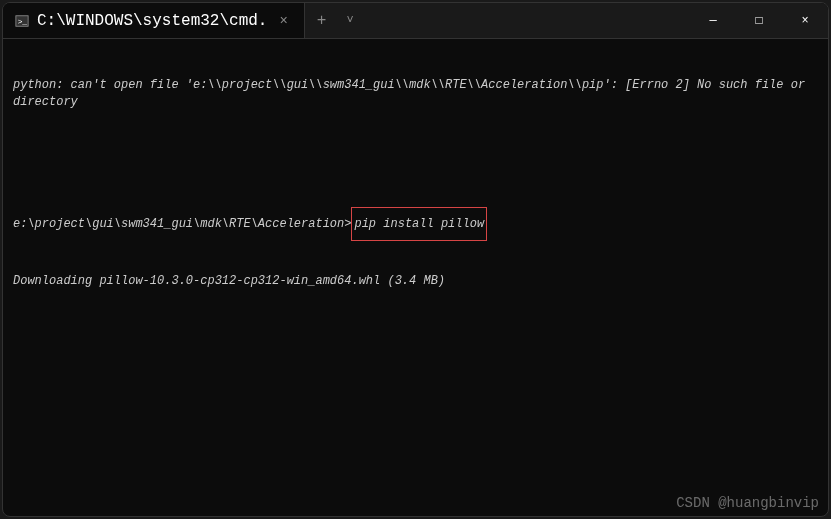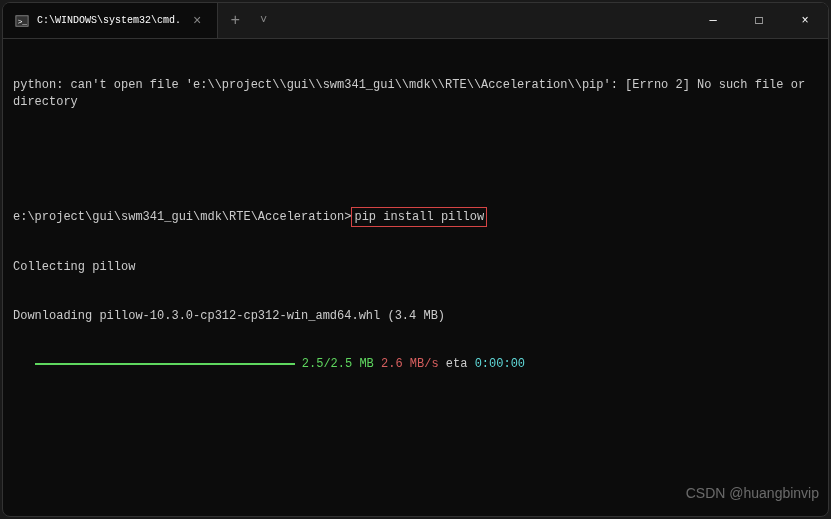--- a/index.html
+++ b/index.html
@@ -37,21 +37,21 @@
   display: flex;
   align-items: center;
   gap: 8px;
   padding: 0 12px;
   height: 100%;
   background: #0c0c0c;
   border-right: 1px solid #333;
   color: #fff;
 }
 .tab-icon { width: 14px; height: 14px; display: inline-flex; }
-.tab-title { font-size: 10px; }
+.tab-title { font-size: 16px; }
 .tab-close { color: #888; font-size: 14px; padding: 0 4px; cursor: pointer; }
 .new-tab { color: #888; padding: 0 12px; font-size: 16px; cursor: pointer; }
 .dropdown { color: #888; padding: 0 8px; cursor: pointer; }
 .window-controls { display: flex; }
 .win-btn {
   width: 46px;
   height: 36px;
   display: flex;
   align-items: center;
   justify-content: center;
@@ -59,43 +59,43 @@
   cursor: pointer;
 }
 .terminal {
   flex: 1;
   padding: 6px 10px;
   overflow-y: auto;
   line-height: 1.35;
   white-space: pre-wrap;
   word-break: break-all;
 }
-.line { display: block; min-height: 16px; }
+.line { display: block; min-height: 16px; font-style: italic; }
 .red-box {
   border: 1px solid #d64545;
-  padding: 1px 2px;
+  padding: 8px 2px;
   display: inline-block;
 }
 .green { color: #5fd75f; }
 .red { color: #d75f5f; }
 .cyan { color: #5fd7d7; }
 .progress-bar {
   display: inline-block;
   height: 2px;
   background: #5fd75f;
   vertical-align: middle;
   width: 260px;
 }
 .watermark {
   position: absolute;
   right: 12px;
-  bottom: 18px;
+  bottom: 8px;
   color: rgba(200,200,200,0.5);
   font-size: 14px;
-  font-family: Liberation Sans, sans-serif;
+  font-family: Liberation Mono, monospace;
   pointer-events: none;
 }
 </style>
 </head>
 <body>
 
 <div class="window">
   <div class="titlebar">
     <div class="tabs">
       <div class="tab">
@@ -116,23 +116,21 @@
       <div class="win-btn">□</div>
       <div class="win-btn close">×</div>
     </div>
   </div>
 
   <div class="terminal">
     <span class="line">python: can't open file 'e:\\project\\gui\\swm341_gui\\mdk\\RTE\\Acceleration\\pip': [Errno 2] No such file or directory</span>
     <span class="line"></span>
 
     <span class="line"><span>e:\project\gui\swm341_gui\mdk\RTE\Acceleration&gt;</span><span class="red-box">pip install pillow</span></span>
-    <span class="line">Collecting pillow</span>
     <span class="line">Downloading pillow-10.3.0-cp312-cp312-win_amd64.whl (3.4 MB)</span>
-    <span class="line">   <span class="progress-bar"></span> <span class="green">2.5/2.5 MB</span> <span class="red">2.6 MB/s</span> <span>eta</span> <span class="cyan">0:00:00</span></span>
     
     
 
     
     
     
     
     
     
     

